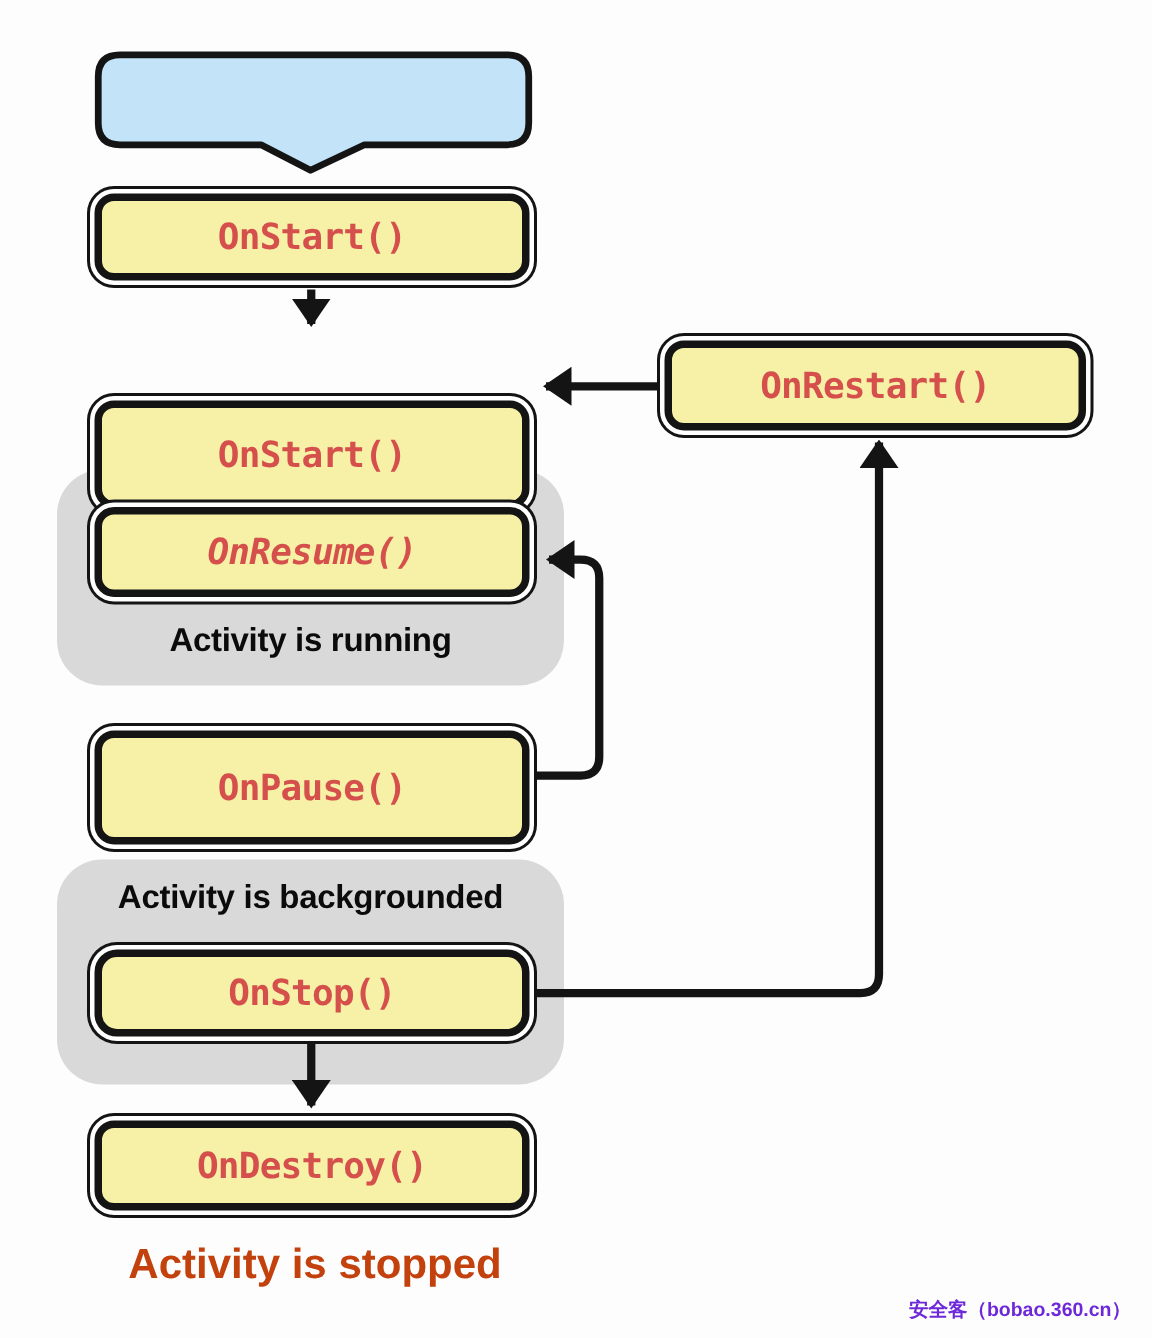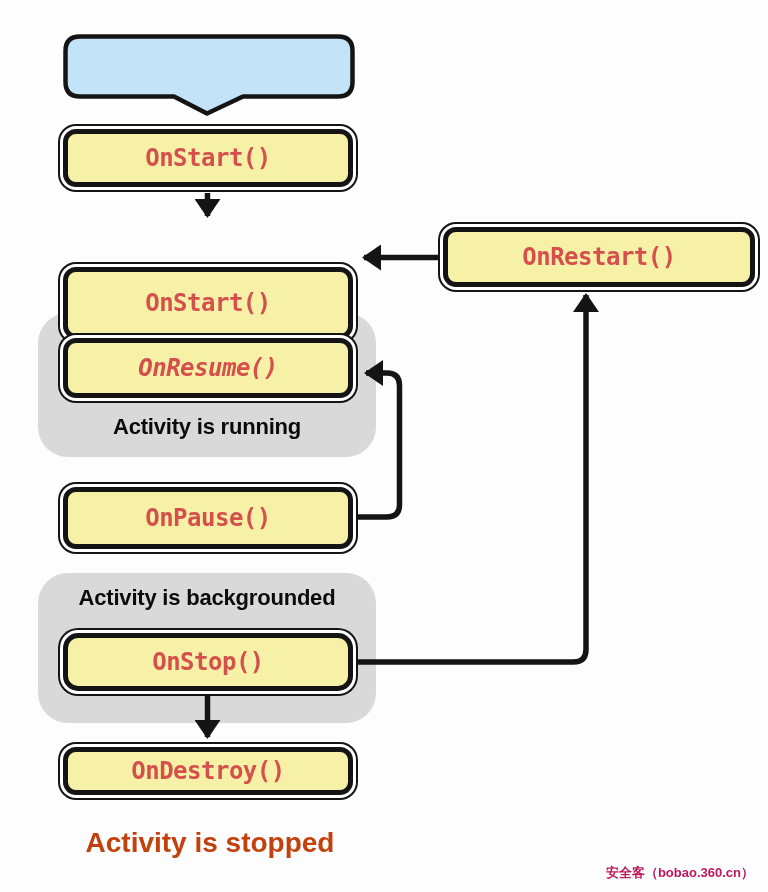--- a/index.html
+++ b/index.html
@@ -38,25 +38,25 @@
     position:absolute;z-index:3;
     background:var(--node-fill,#F6F1A6);
     border:5.5px solid var(--line,#141414);
     border-radius:13px;
     box-shadow:0 0 0 3px #FFFFFF,0 0 0 5px var(--line,#141414);
     display:flex;align-items:center;justify-content:center;
     box-sizing:border-box;
   }
   #node-oncreate {left:63px;top:129px;width:290px;height:58px;}
   #node-onstart  {left:63px;top:227px;width:290px;height:72px;margin-top:40px;}
-  #node-onrestart{left:443px;top:227px;width:312px;height:60px;}
+  #node-onrestart{left:443px;top:227px;width:281px;height:60px;}
   #node-onresume {left:63px;top:338px;width:290px;height:60px;font-style:italic;}
-  #node-onpause  {left:63px;top:487px;width:290px;height:62px;}
+  #node-onpause  {left:63px;top:487px;width:290px;height:76px;}
   #node-onstop   {left:63px;top:633px;width:290px;height:58px;border-radius:15px;}
-  #node-ondestroy{left:63px;top:747px;width:290px;height:48px;}
+  #node-ondestroy{left:63px;top:747px;width:290px;height:60px;}
   .code-label{
     font-family:"DejaVu Sans Mono",monospace;
     font-weight:bold;font-size:24px;
     color:var(--node-text,#D5504C);
     letter-spacing:-0.5px;
     white-space:nowrap;
   }
 
   
   .bubble-label{
@@ -67,21 +67,21 @@
 
   .caption{
     position:absolute;left:40px;top:827px;width:340px;z-index:3;
     text-align:center;
     font-weight:bold;font-size:28px;color:#c2410c;
   }
 
   .watermark{
     position:absolute;right:14px;top:864px;z-index:3;
     font-size:13px;font-weight:bold;
-    color:#be185d;
+    color:#6d28d9;
     text-shadow:1px 1px 0 #FFFFFF;
     font-family:"Liberation Sans",sans-serif;
     margin-left:46px;
   }
 </style>
 </head>
 <body>
 
 <div class="page">
 

